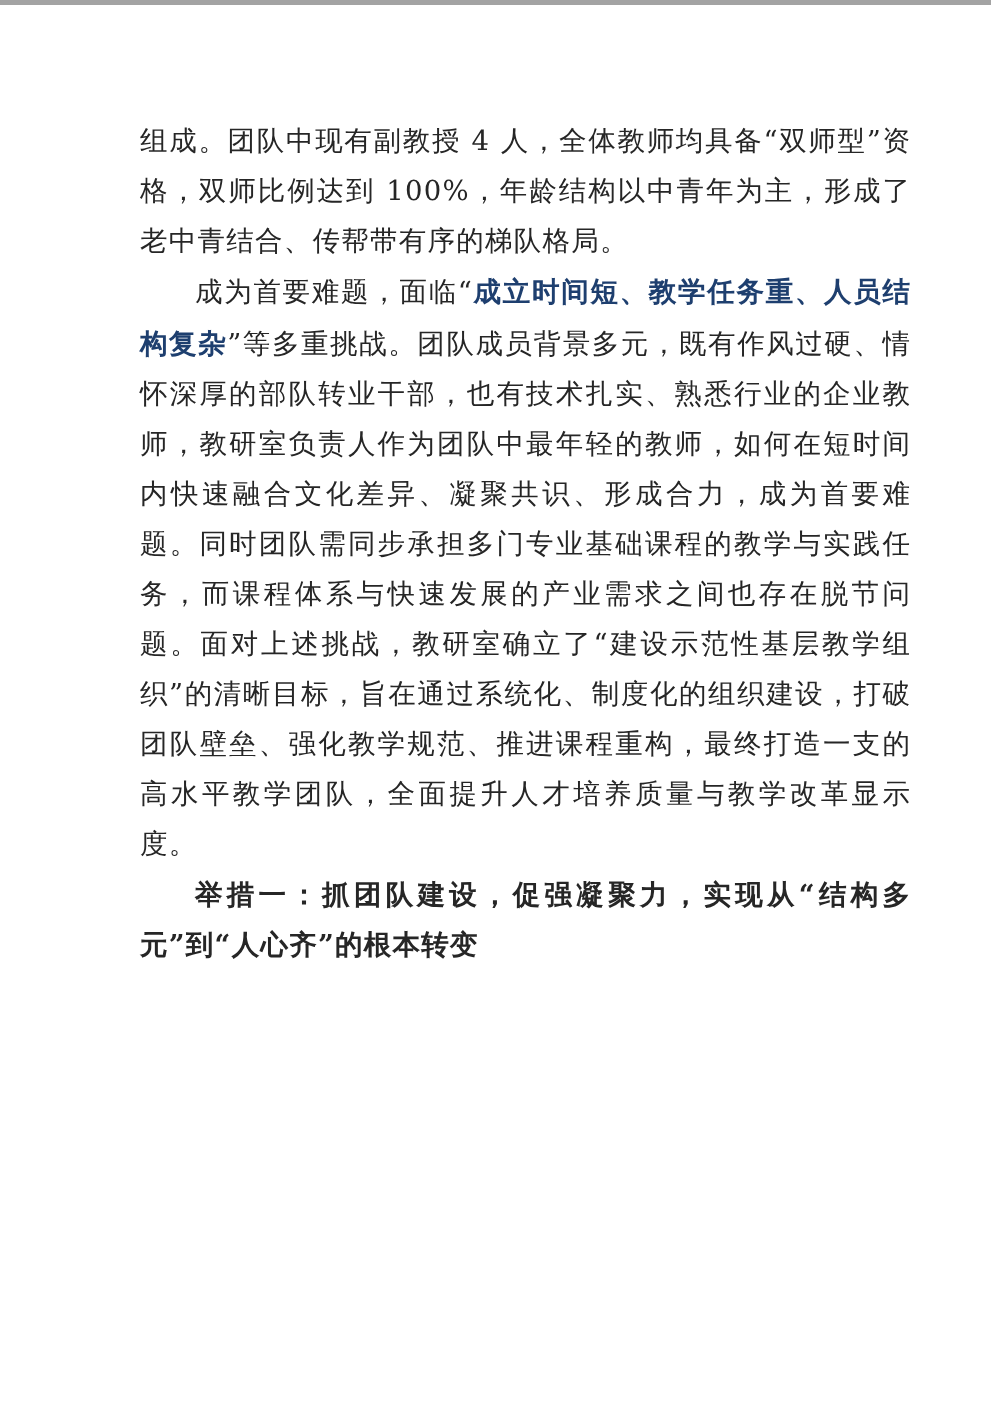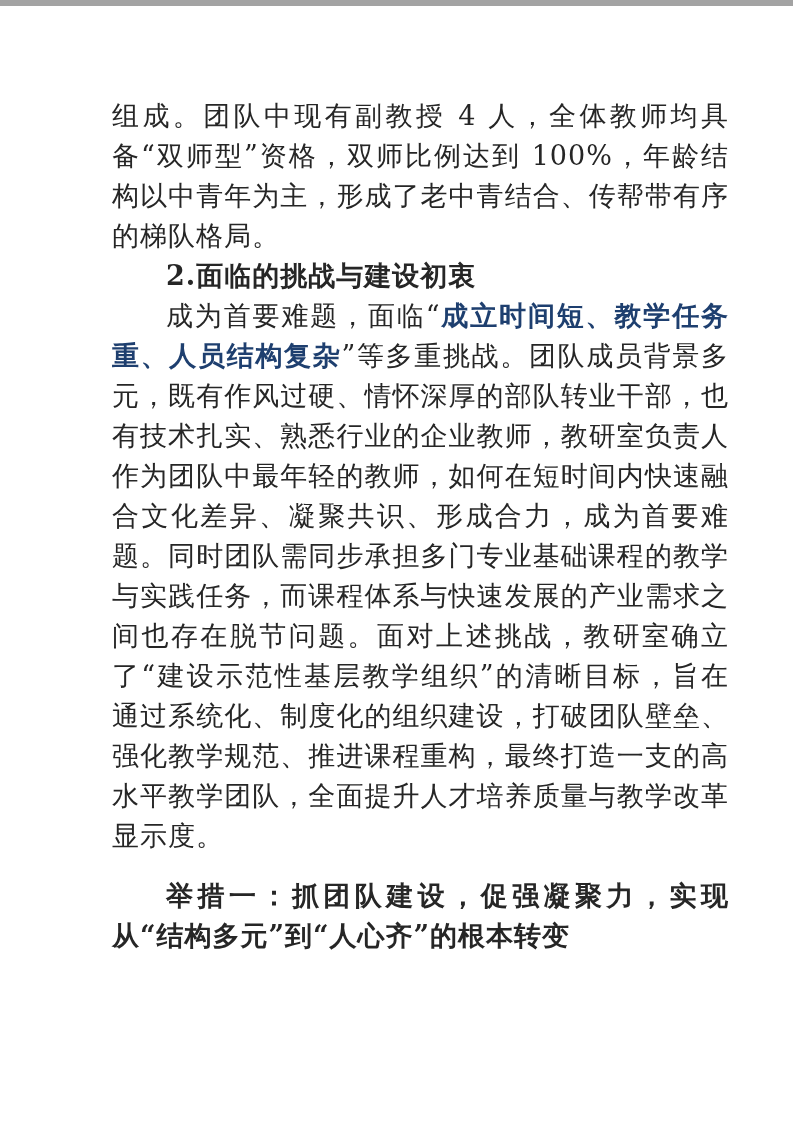--- a/index.html
+++ b/index.html
@@ -6,24 +6,24 @@
     margin: 0;
     padding: 0;
     background: #ffffff;
   }
   .page {
     position: relative;
     width: 793px;
     height: 1122px;
     box-sizing: border-box;
     background: var(--page-bg, #ffffff);
-    border-top: 6px solid #a3a3a3;
+    border-top: 4px solid #a3a3a3;
     padding: 90px 64px 0 112px;
     font-family: "DejaVu Serif", "Liberation Serif", serif;
-    font-size: 27px;
+    font-size: 22px;
     line-height: 40px;
     letter-spacing: 1px;
     color: var(--text-color, #262626);
     text-align: justify;
     overflow: hidden;
   }
   .para {
     margin: 0;
     text-align: justify;
     text-justify: inter-character;
@@ -33,35 +33,33 @@
   }
   .h2 {
     font-weight: 700;
     margin-top: 10px;
   }
   .h3 {
     font-weight: 700;
     text-indent: 2em;
   }
   .h3.spaced {
-    margin-top: 20px;
   }
   .accent {
     font-weight: 700;
     color: var(--accent, #1e3f6f);
   }
 </style>
 </head>
 <body>
 
 <div class="page">
 
   <p class="para"><span>组成。团队中现有副教授 4 人，全体教师均具备“双师型”资格，双师比例达到 100%，年龄结构以中青年为主，形成了老中青结合、传帮带有序的梯队格局。</span></p>
 
-  <p class="para h3"><span>2.面临的挑战与建设初衷</span></p>
 
   <p class="para indent"><span>成为首要难题，面临“</span><span class="accent">成立时间短、教学任务重、人员结构复杂</span><span>”等多重挑战。团队成员背景多元，既有作风过硬、情怀深厚的部队转业干部，也有技术扎实、熟悉行业的企业教师，教研室负责人作为团队中最年轻的教师，如何在短时间内快速融合文化差异、凝聚共识、形成合力，成为首要难题。同时团队需同步承担多门专业基础课程的教学与实践任务，而课程体系与快速发展的产业需求之间也存在脱节问题。面对上述挑战，教研室确立了“建设示范性基层教学组织”的清晰目标，旨在通过系统化、制度化的组织建设，打破团队壁垒、强化教学规范、推进课程重构，最终打造一支的高水平教学团队，全面提升人才培养质量与教学改革显示度。</span></p>
 
 
   <p class="para h3 spaced"><span>举措一：抓团队建设，促强凝聚力，实现从“结构多元”到“人心齐”的根本转变</span></p>
 
 
 </div>
 
 </body></html>

